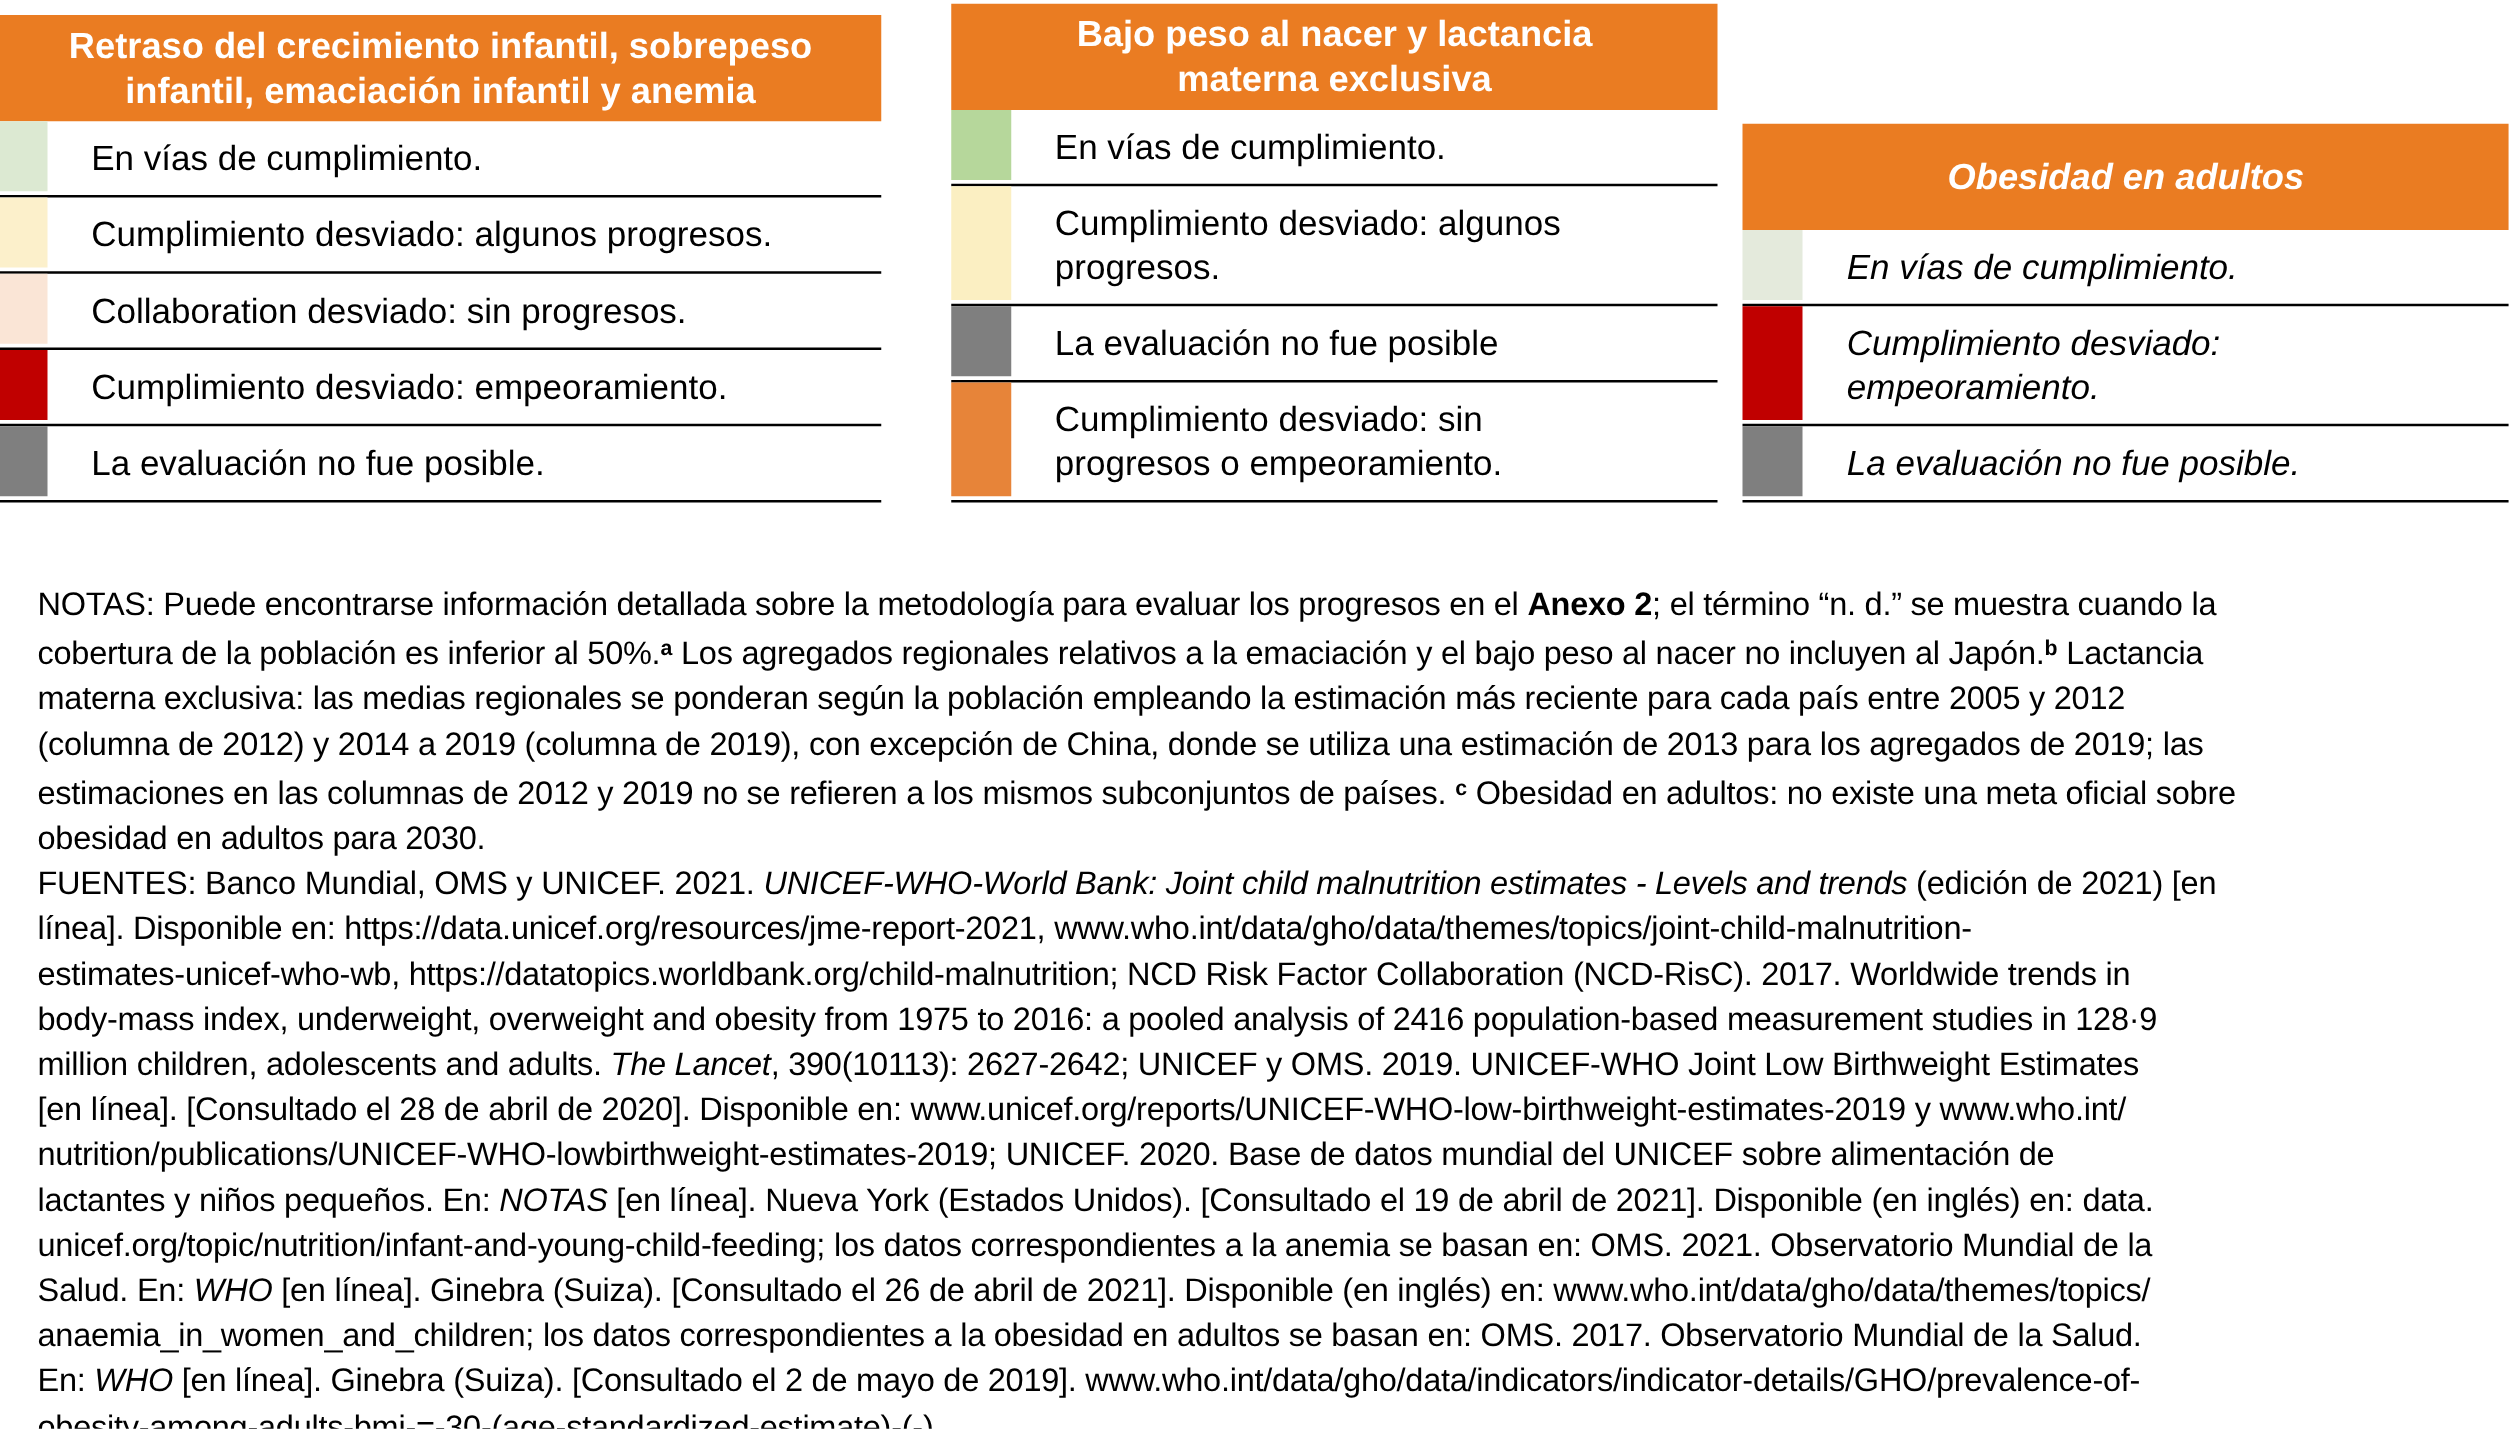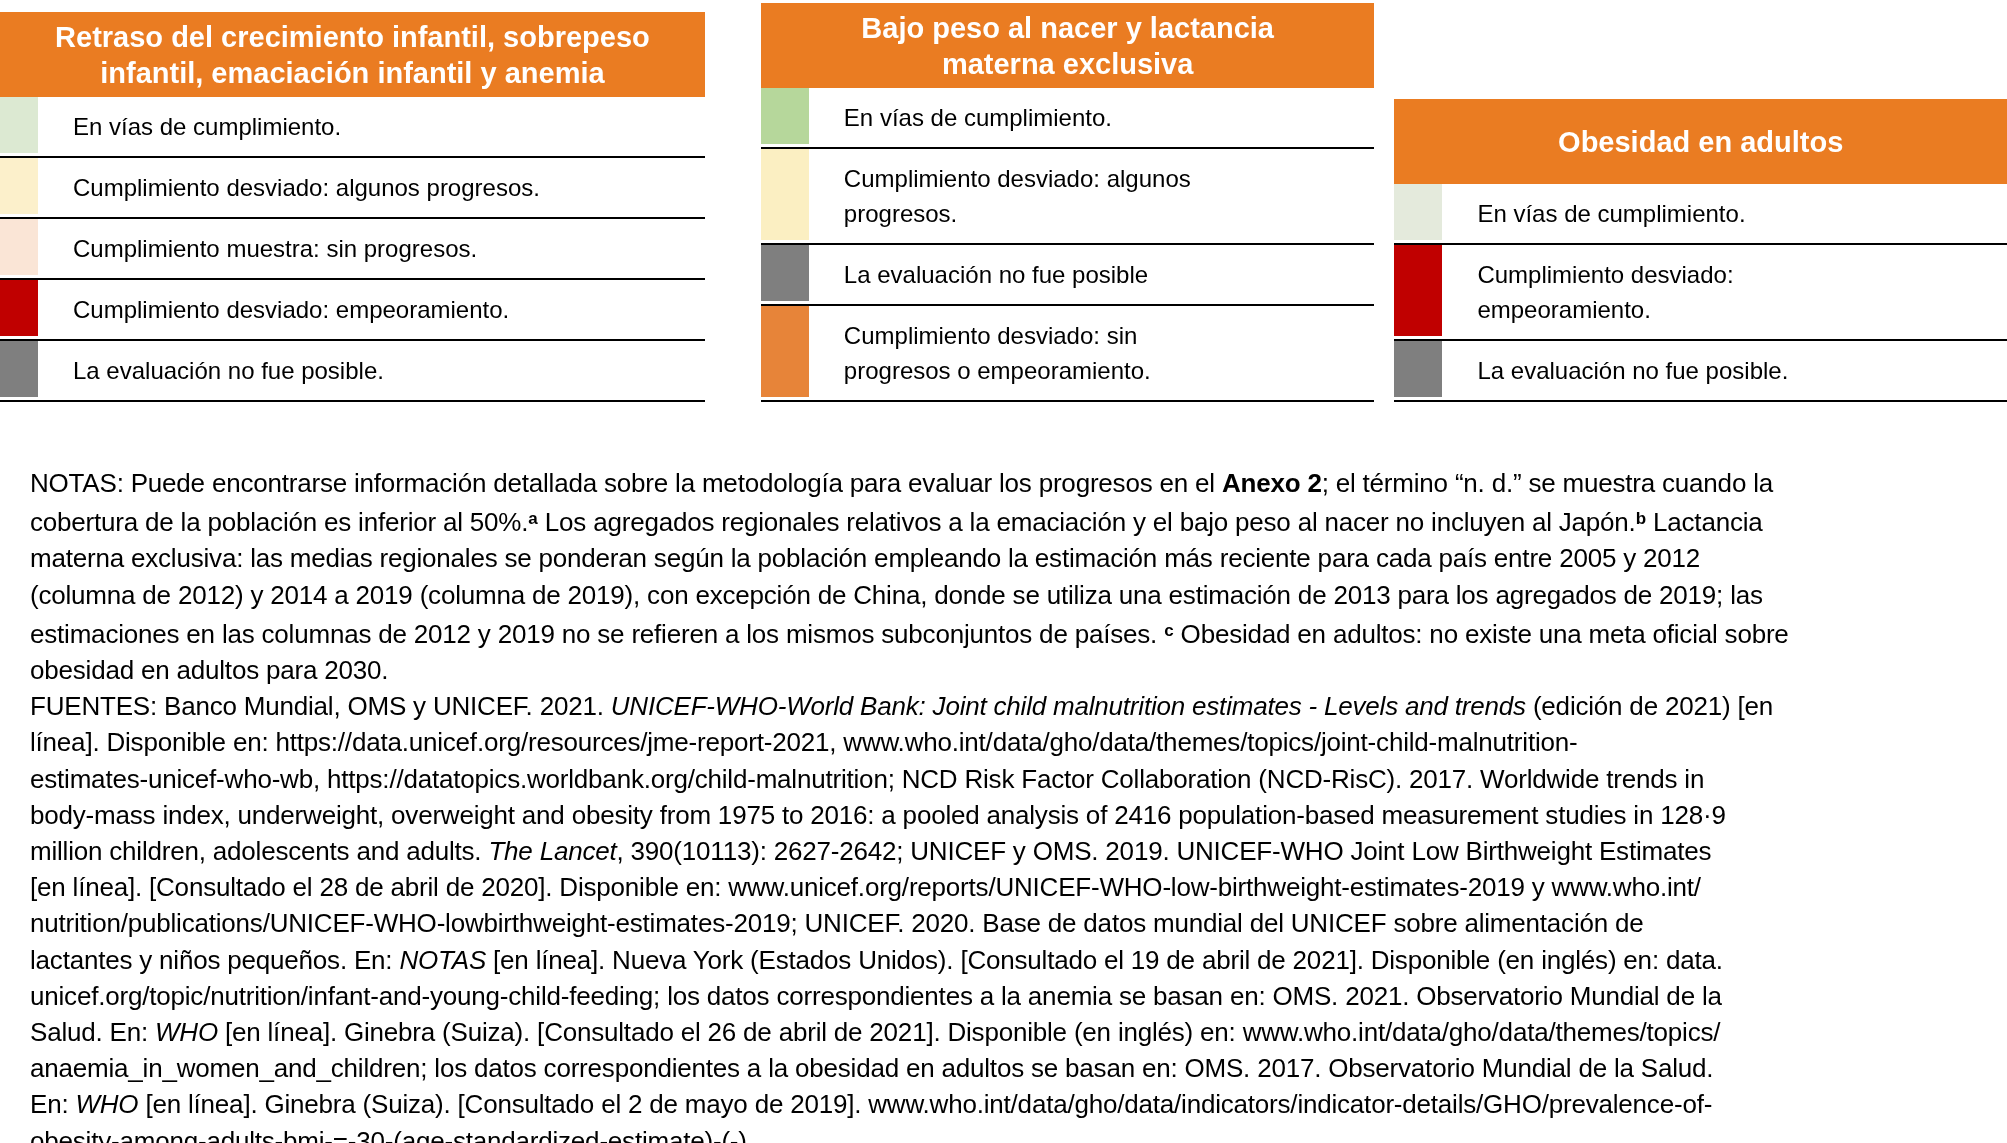--- a/index.html
+++ b/index.html
@@ -4,33 +4,33 @@
 <style>
   html,body { margin:0; padding:0; }
   body {
     width:2007px; height:1143px; background:#ffffff;
     font-family:"Liberation Sans", sans-serif; color:#000;
     overflow:hidden;
   }
   .legend-strip { display:flex; gap:20px; padding-top:3px; align-items:flex-end; }
   .legend-box:nth-child(1) { width:718px; }
   .legend-box:nth-child(2) { width:625px;padding-left:36px; }
-  .legend-box:nth-child(3) { width:624px; }
+  .legend-box:nth-child(3) { width:624px;font-style:italic; }
   .legend-header {
     color:#fff; font-weight:bold; font-size:29px; line-height:36px;
     min-height:85px; display:flex; align-items:center; justify-content:center;
     text-align:center; white-space:pre-line; box-sizing:border-box; padding:4px 10px;
   }
   .legend-row { display:flex; align-items:stretch; border-bottom:2px solid #000; }
   .swatch-col { flex:0 0 38px; position:relative; }
   .legend-box:nth-child(2) .swatch-col,
   .legend-box:nth-child(3) .swatch-col { flex:0 0 48px; }
   .swatch { position:absolute; left:0; right:0; top:0; bottom:3px; }
   .legend-label {
-    padding:12px 8px 12px 35px; font-size:24px; line-height:35px;
+    padding:12px 8px 12px 35px; font-size:28px; line-height:35px;
     white-space:pre-line; box-sizing:border-box;
   }
   .notes { margin-top:63px; padding-left:30px; font-size:26px; line-height:36.2px; letter-spacing:-0.2px; }
   .note-line { white-space:pre; }
   .seg-b { font-weight:bold; }
   .seg-i { font-style:italic; }
   .seg-sup { font-weight:bold; font-size:17px; vertical-align:7px; letter-spacing:0; }
 </style>
 </head>
 <body>
@@ -49,21 +49,21 @@
         <div class="legend-row">
           <div class="swatch-col">
             <div class="swatch" style="background: rgb(252, 240, 203);"></div>
           </div>
           <div class="legend-label">Cumplimiento desviado: algunos progresos.</div>
         </div>
         <div class="legend-row">
           <div class="swatch-col">
             <div class="swatch" style="background: rgb(250, 229, 214);"></div>
           </div>
-          <div class="legend-label">Cumplimiento muestra: sin progresos.</div>
+          <div class="legend-label">Collaboration desviado: sin progresos.</div>
         </div>
         <div class="legend-row">
           <div class="swatch-col">
             <div class="swatch" style="background: rgb(192, 0, 0);"></div>
           </div>
           <div class="legend-label">Cumplimiento desviado: empeoramiento.</div>
         </div>
         <div class="legend-row">
           <div class="swatch-col">
             <div class="swatch" style="background: rgb(127, 127, 127);"></div>

